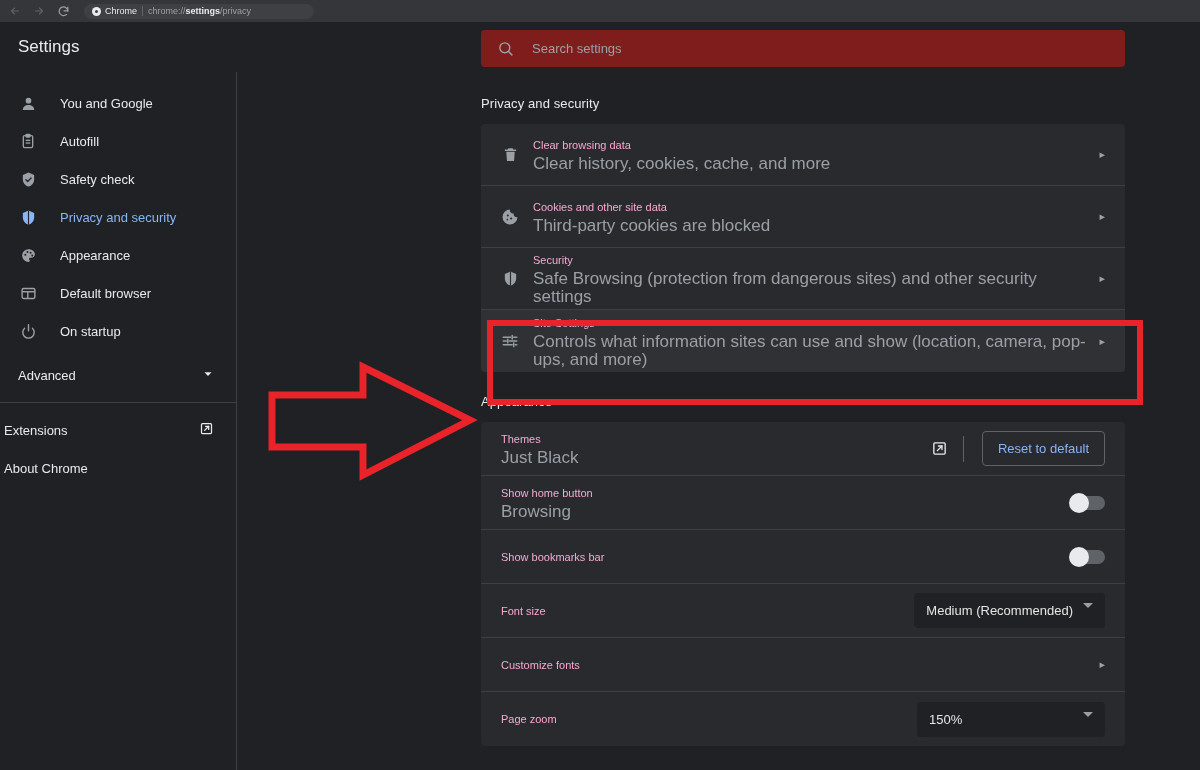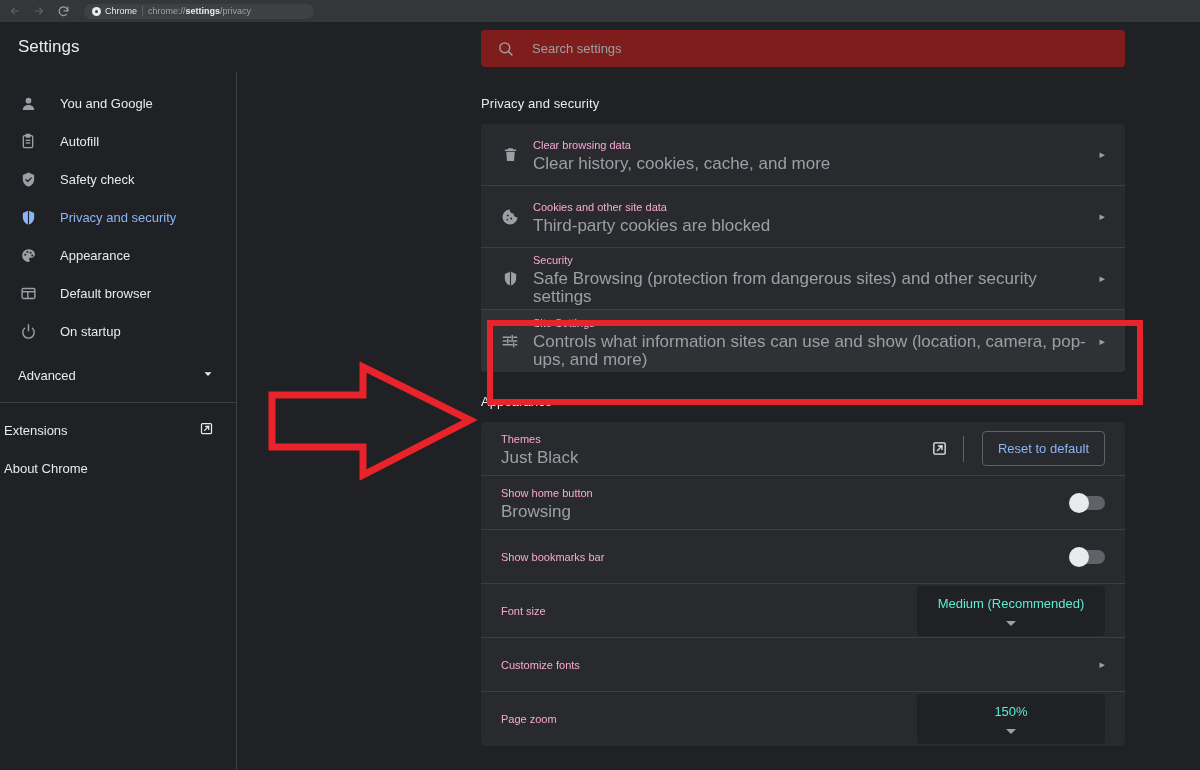--- a/index.html
+++ b/index.html
@@ -284,30 +284,28 @@
     position: absolute;
     left: -2px; top: -3px;
     width: 20px; height: 20px;
     border-radius: 50%;
     background: #e8eaed;
   }
 
   .select {
     background: #202124;
     border-radius: 4px;
-    color: #5eead4;
+    color: #e5e5e5;
     font-size: 13px;
     padding: 10px 12px;
     min-width: 188px;
     display: flex;
-    align-items: center;
     justify-content: space-between;
     gap: 10px;
     cursor: pointer;
-    flex-direction: column;
   }
   .select .caret {
     width: 0; height: 0;
     border-left: 5px solid transparent;
     border-right: 5px solid transparent;
     border-top: 5px solid #9aa0a6;
     flex: 0 0 auto;
   }
 
   

